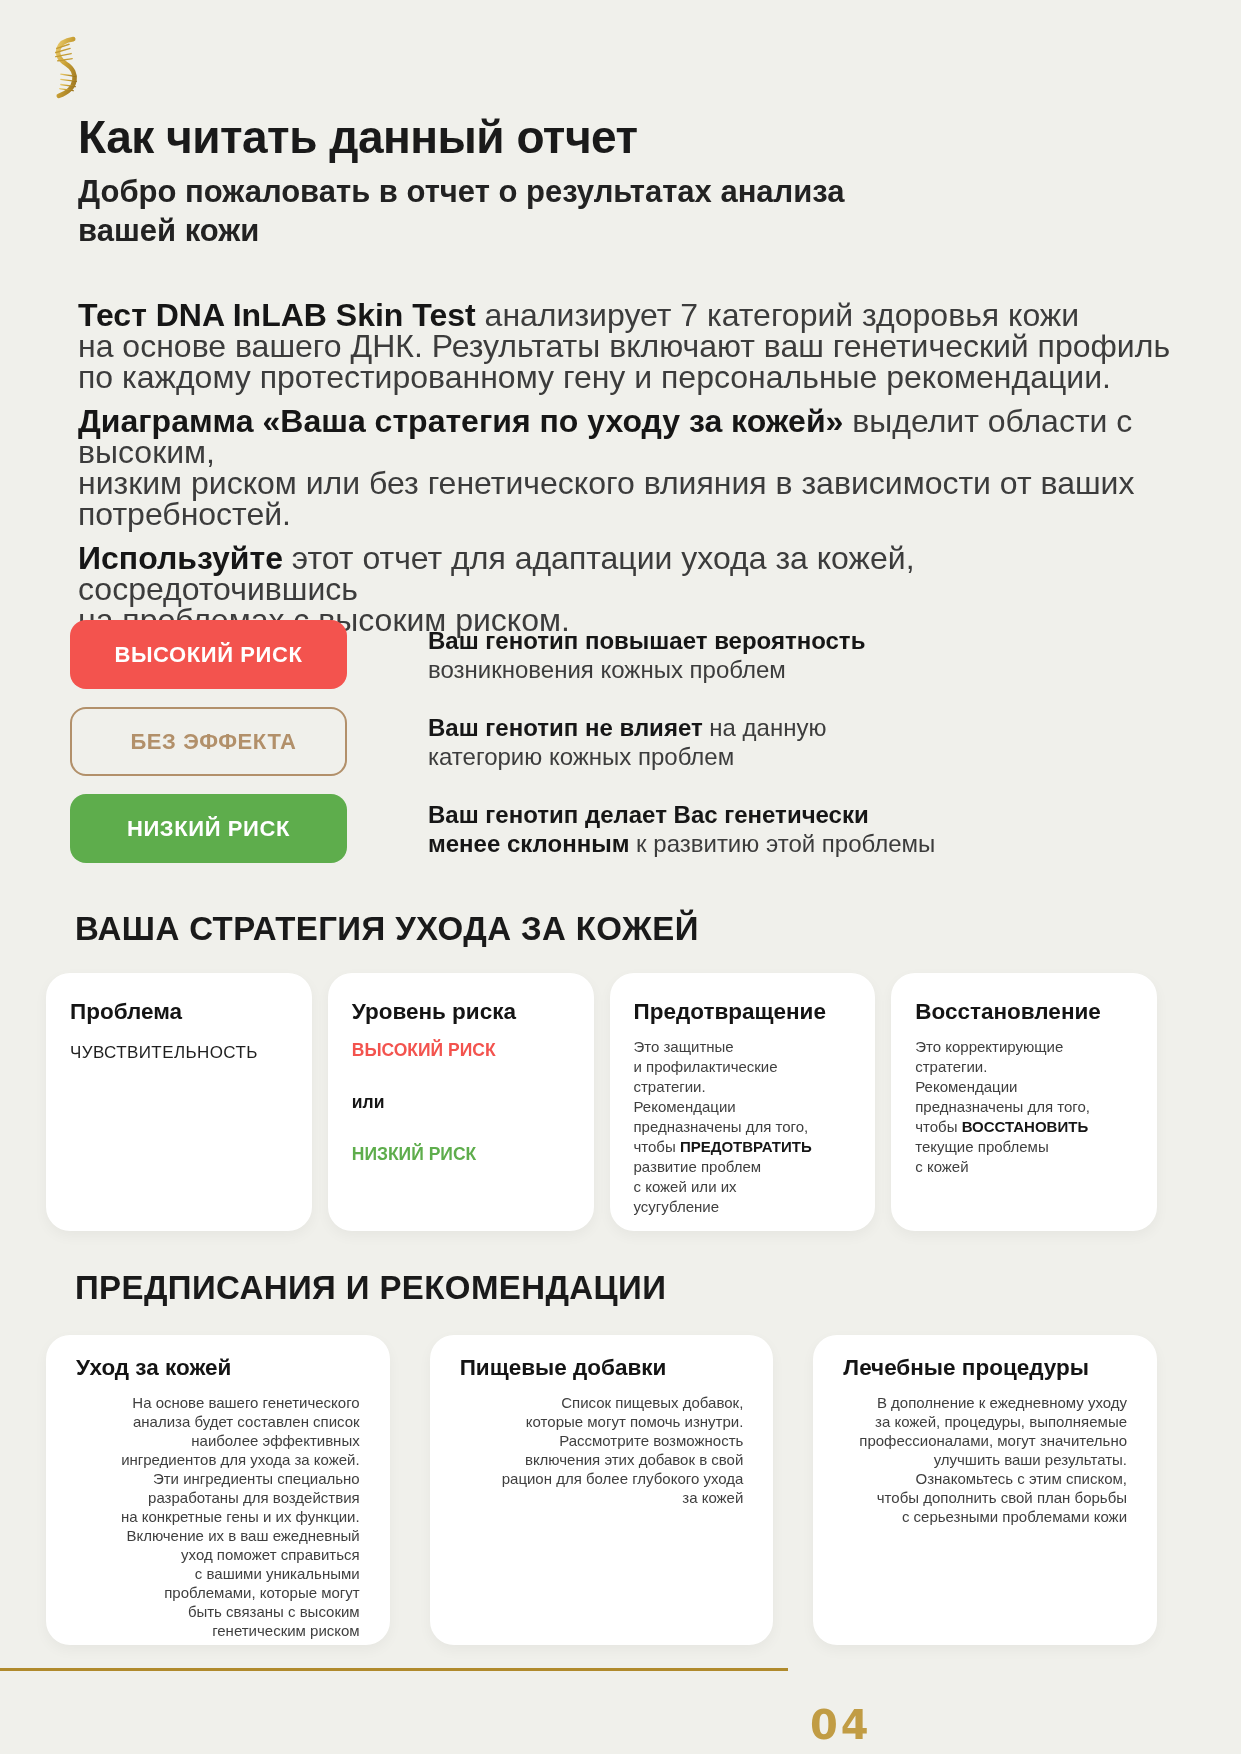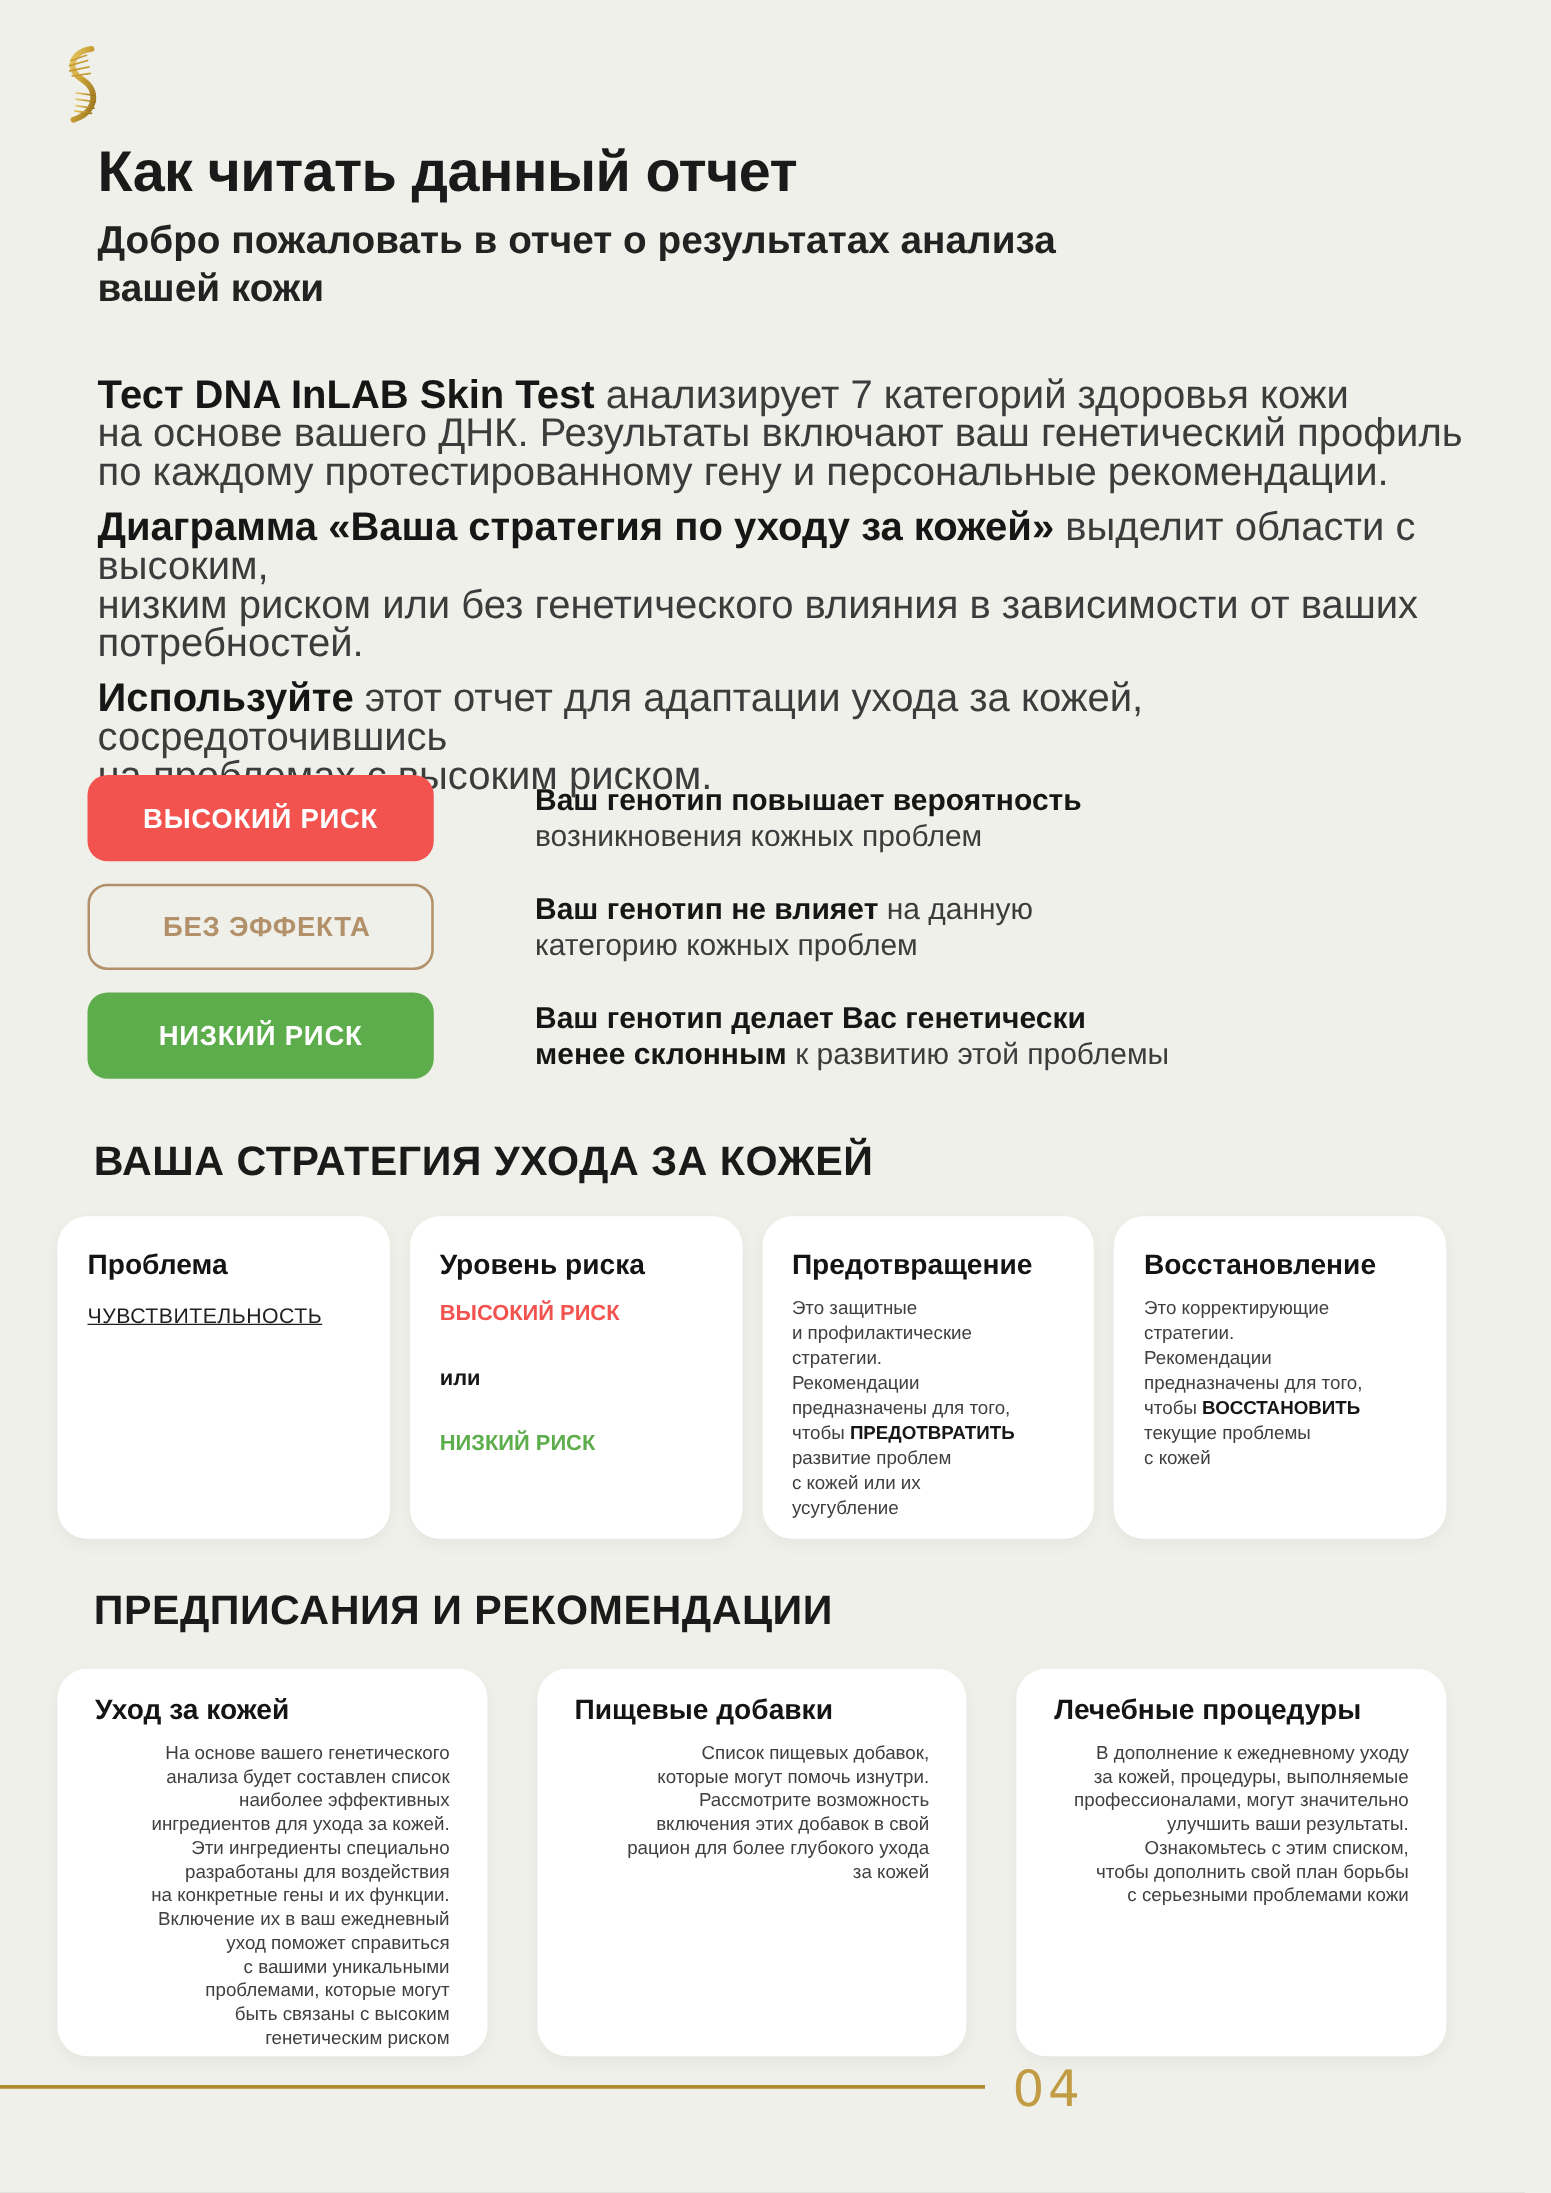--- a/index.html
+++ b/index.html
@@ -48,27 +48,27 @@
   .cards .card{flex:1;background:var(--card,#fff);border-radius:24px;
       box-shadow:0 5px 14px rgba(0,0,0,0.045);}
   .strategy-cards{top:973px;}
   .strategy-cards .card{height:258px;padding:24px 24px;}
   .rx-cards{top:1335px;gap:40px;}
   .rx-cards .card{height:310px;padding:18px 30px;}
 
   .card-title{font-size:22.5px;font-weight:700;color:#141414;line-height:30px;}
   .strategy-cards .card-body{margin-top:10px;font-size:15px;line-height:20px;color:#3f3f3f;}
   .card-body-problem{margin-top:16px !important;font-size:17px !important;
-      letter-spacing:0.4px;color:#1f1f1f !important;text-decoration:underline;}
+      letter-spacing:0.4px;color:#1f1f1f !important;}
   .card-body-risk{margin-top:10px !important;font-size:17.5px !important;line-height:26px !important;}
   .rx-cards .card-body{margin-top:10px;font-size:15px;line-height:19px;color:#3f3f3f;text-align:right;}
 
   .footer-line{position:absolute;left:0;top:1668px;width:788px;height:2.5px;
       background:var(--gold,#b08a2c);}
-  .page-number{position:absolute;left:810px;top:1649px;font-size:40px;font-weight:400;
+  .page-number{position:absolute;left:810px;top:1702px;font-size:40px;font-weight:700;
       font-family:"DejaVu Sans",sans-serif;color:var(--gold-light,#c19c44);letter-spacing:3px;}
 </style>
 </head>
 <body>
 
 <div class="page">
 
   <div class="logo">
     <svg viewBox="0 0 34 62" xmlns="http://www.w3.org/2000/svg" aria-hidden="true">
       <defs>

